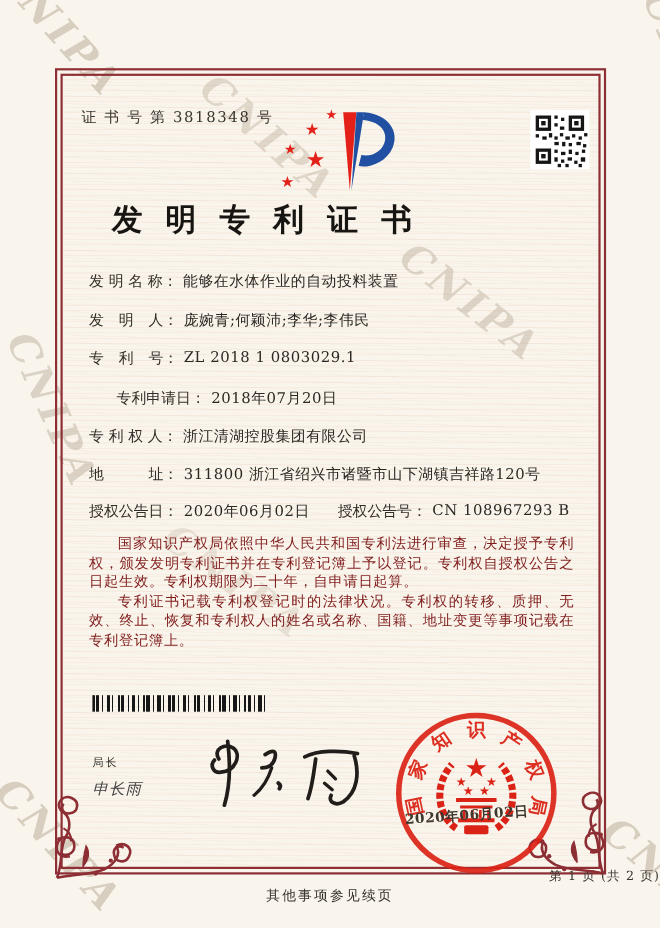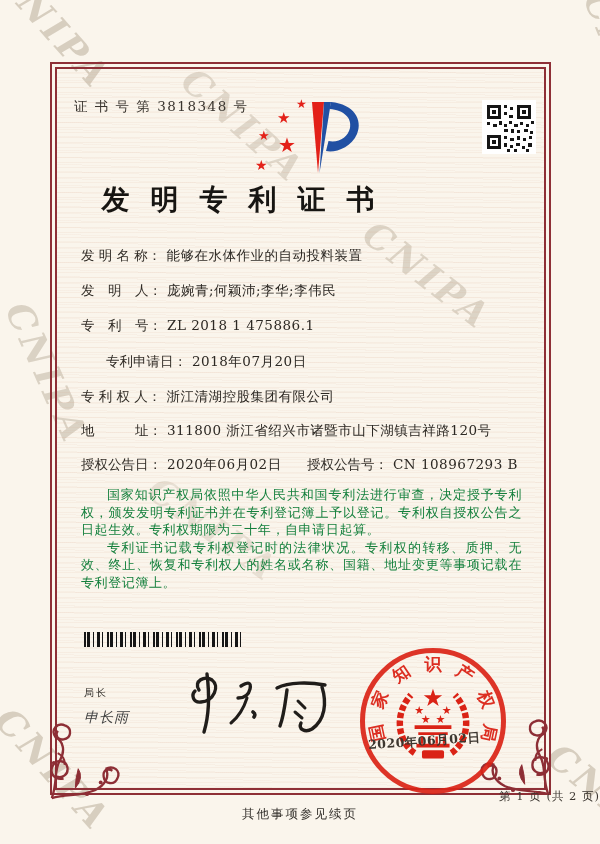--- a/index.html
+++ b/index.html
@@ -61,21 +61,21 @@
     font-size:13.5px; display:flex; white-space:nowrap;
   }
   .field-label{color:#322d27;}
   .field-value{margin-left:5px; letter-spacing:.5px; color:#2c2823;}
   .r1{top:247px;} .r2{top:282px;} .r3{top:317px;} .r4{top:353px;margin-left:25px;}
   .r5{top:388px;} .r6{top:422px;} .r7{top:456px;}
   .grant-no{position:absolute; left:226px; display:flex;}
 
   .legal{
     position:absolute; left:81px; top:486px; width:441px;
-    font-size:13px; line-height:17.6px; color:#15803d;
+    font-size:13px; line-height:17.6px; color:#7f1d1d;
     text-align:justify; letter-spacing:.6px;
   }
   .legal p{margin:0; text-indent:2em;}
 
   .barcode{
     position:absolute; left:84px; top:632px; width:158px; height:15px;
     background:repeating-linear-gradient(90deg,
       #161616 0 2px, transparent 2px 3px,
       #161616 3px 6px, transparent 6px 9px,
       #161616 9px 10px, transparent 10px 13px,
@@ -209,21 +209,21 @@
     <div class="field-row r1">
       <span class="field-label">发 明 名 称：</span>
       <span class="field-value">能够在水体作业的自动投料装置</span>
     </div>
     <div class="field-row r2">
       <span class="field-label">发　明　人：</span>
       <span class="field-value">庞婉青;何颖沛;李华;李伟民</span>
     </div>
     <div class="field-row r3">
       <span class="field-label">专　利　号：</span>
-      <span class="field-value">ZL 2018 1 475886.1</span>
+      <span class="field-value">ZL 2018 1 0803029.1</span>
     </div>
     <div class="field-row r4">
       <span class="field-label">专利申请日：</span>
       <span class="field-value">2018年07月20日</span>
     </div>
     <div class="field-row r5">
       <span class="field-label">专 利 权 人：</span>
       <span class="field-value">浙江清湖控股集团有限公司</span>
     </div>
     <div class="field-row r6">

